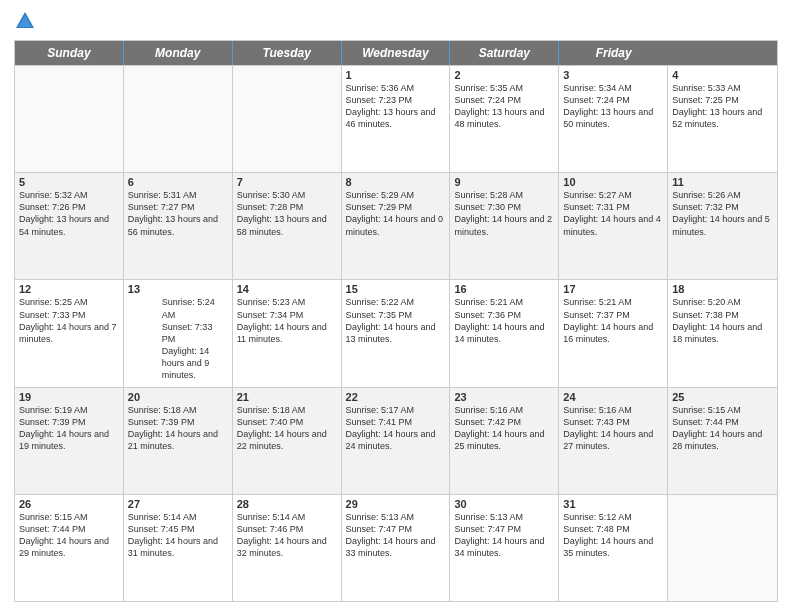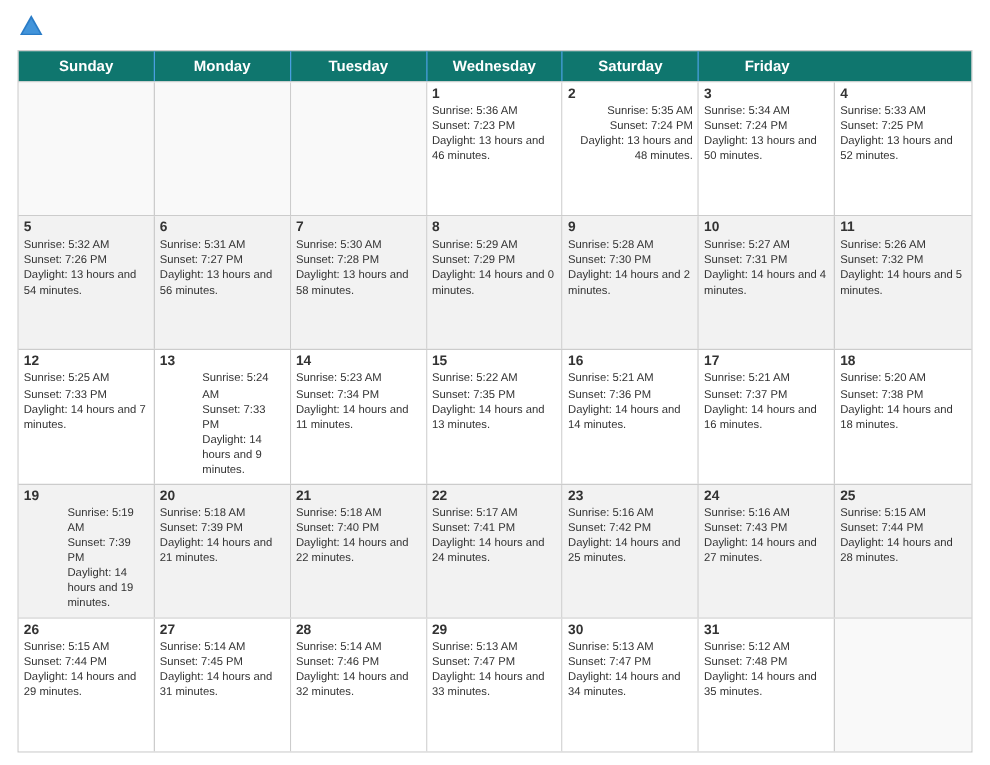--- a/index.html
+++ b/index.html
@@ -62,21 +62,22 @@
     }
     .calendar {
       flex: 1;
       display: flex;
       flex-direction: column;
       border: 1px solid #ccc;
     }
     .cal-header {
       display: grid;
       grid-template-columns: repeat(7, 1fr);
-      background: #0f766e;
+      background: #737373;
+      font-style: italic;
     }
     .cal-header-cell {
       color: #fff;
       font-size: 12px;
       font-weight: bold;
       text-align: center;
       padding: 5px 2px;
       border-right: 1px solid #4a9fe0;
     }
     .cal-header-cell:last-child { border-right: none; }
@@ -154,21 +155,21 @@
           <div class="cal-cell empty"></div>
           <div class="cal-cell empty"></div>
           <div class="cal-cell">
             <div class="day-num">1</div>
             <div class="cell-text" style="white-space: pre-line;">Sunrise: 5:36 AM
 Sunset: 7:23 PM
 Daylight: 13 hours and 46 minutes.</div>
           </div>
           <div class="cal-cell">
             <div class="day-num">2</div>
-            <div class="cell-text" style="white-space: pre-line; text-align: right;">Sunrise: 5:35 AM
+            <div class="cell-text" style="white-space: pre-line;">Sunrise: 5:35 AM
 Sunset: 7:24 PM
 Daylight: 13 hours and 48 minutes.</div>
           </div>
           <div class="cal-cell">
             <div class="day-num">3</div>
             <div class="cell-text" style="white-space: pre-line;">Sunrise: 5:34 AM
 Sunset: 7:24 PM
 Daylight: 13 hours and 50 minutes.</div>
           </div>
           <div class="cal-cell">
@@ -262,21 +263,21 @@
           <div class="cal-cell">
             <div class="day-num">18</div>
             <div class="cell-text" style="white-space: pre-line;">Sunrise: 5:20 AM
 Sunset: 7:38 PM
 Daylight: 14 hours and 18 minutes.</div>
           </div>
         </div>
         <div class="cal-row">
           <div class="cal-cell">
             <div class="day-num">19</div>
-            <div class="cell-text" style="white-space: pre-line; margin-left: 35px;">Sunrise: 5:19 AM
+            <div class="cell-text" style="white-space: pre-line;">Sunrise: 5:19 AM
 Sunset: 7:39 PM
 Daylight: 14 hours and 19 minutes.</div>
           </div>
           <div class="cal-cell">
             <div class="day-num">20</div>
             <div class="cell-text" style="white-space: pre-line;">Sunrise: 5:18 AM
 Sunset: 7:39 PM
 Daylight: 14 hours and 21 minutes.</div>
           </div>
           <div class="cal-cell">

